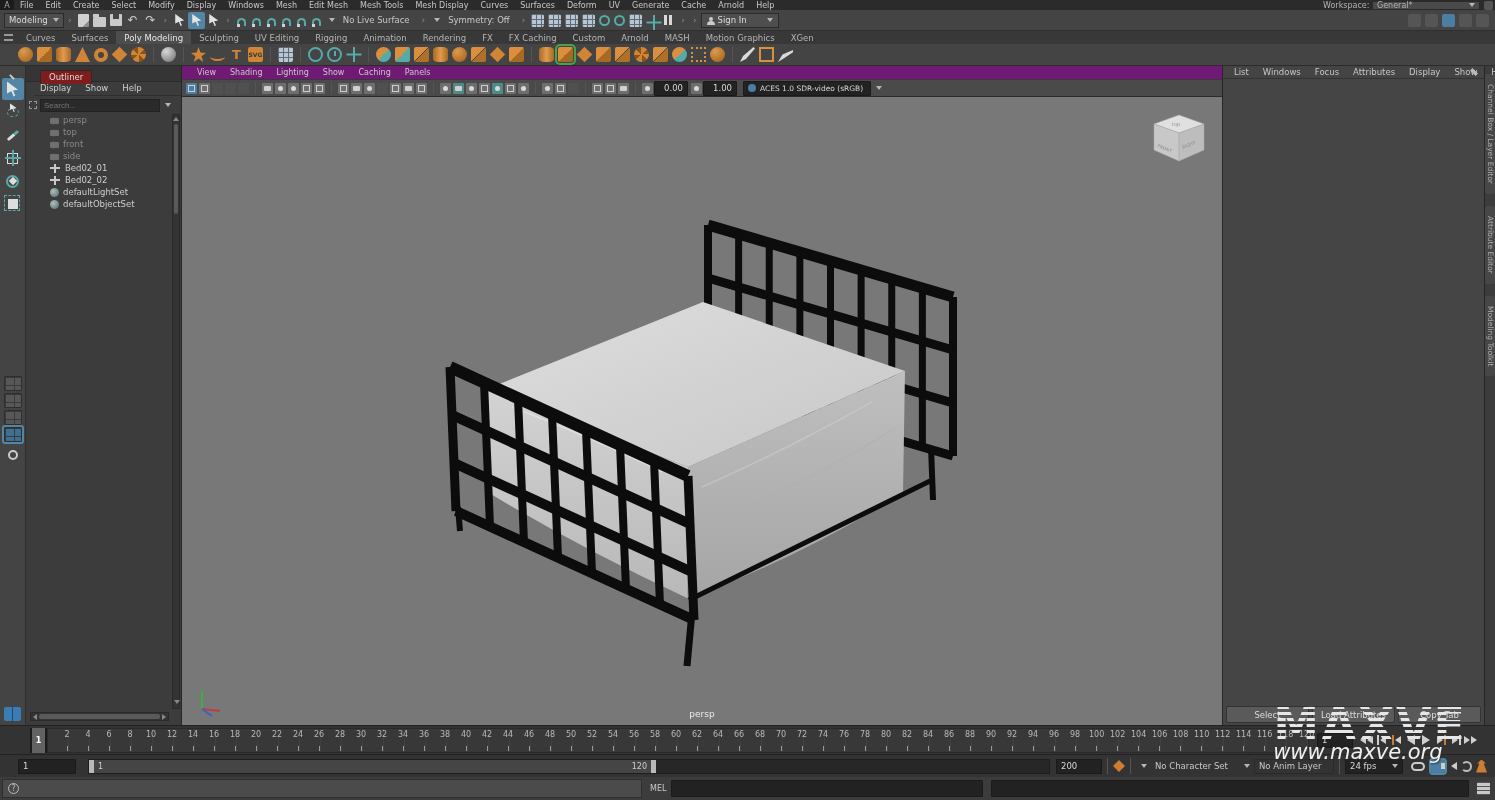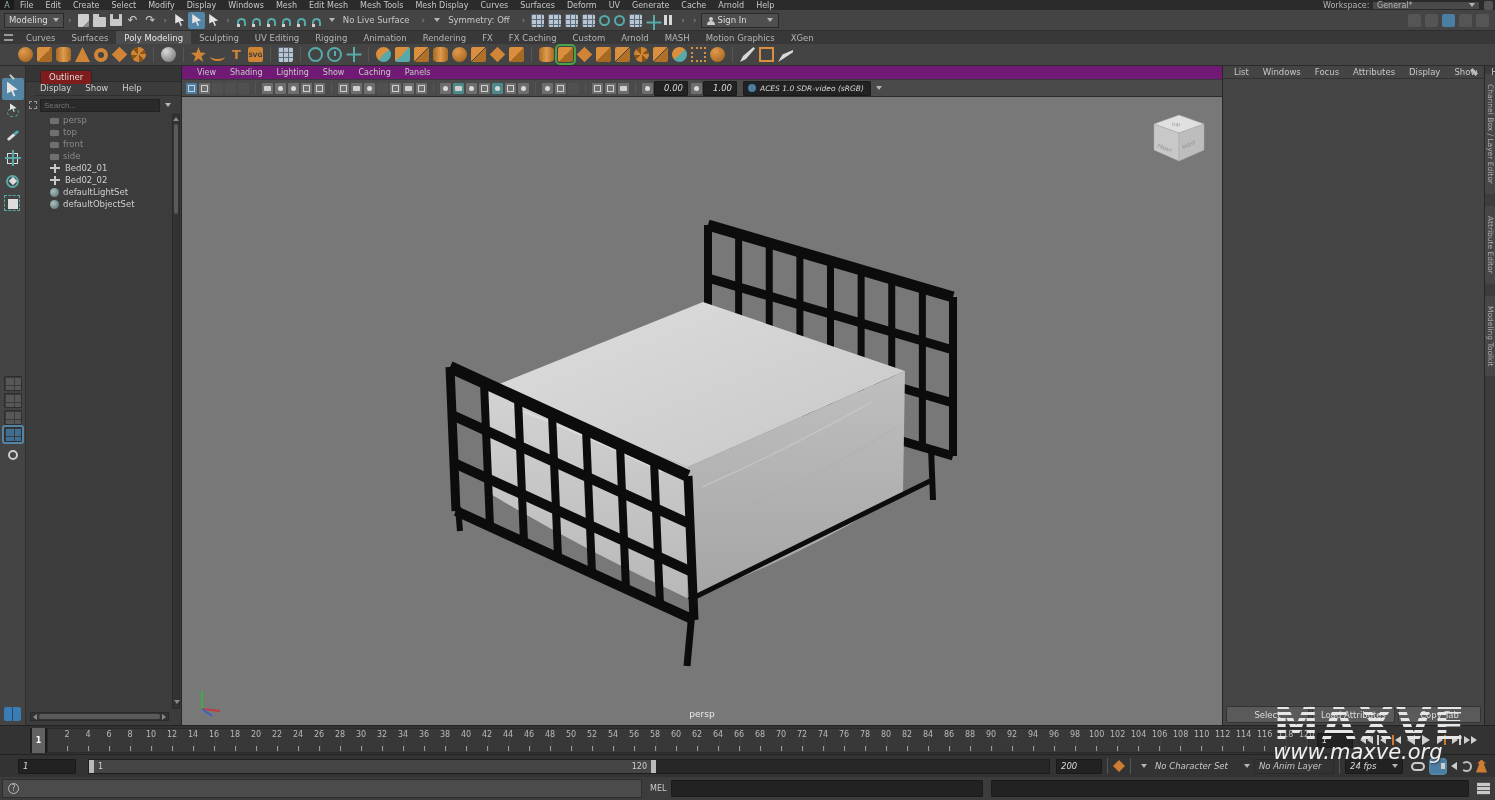--- a/index.html
+++ b/index.html
@@ -7,21 +7,21 @@
     font-family:"DejaVu Sans","Liberation Sans",sans-serif; }
   #app { position:absolute; inset:0; width:1495px; height:800px; background:#3c3c3c; }
 
   
   .row { position:absolute; left:0; right:0; display:flex; align-items:center; }
   .vdiv { width:1px; height:70%; background:#2a2a2a; border-right:1px solid #555; margin:0 5px; flex:none; }
   .chev { color:#8f8f8f; font-size:9px; margin:0 4px; flex:none; }
   .ddarrow { width:0; height:0; border-left:3px solid transparent; border-right:3px solid transparent;
     border-top:4px solid #b5b5b5; margin-left:5px; flex:none; }
   .field { background:#222; border:1px solid #1a1a1a; color:#d8d8d8; font-size:8.5px;
-    display:flex; align-items:center; padding:0 4px; height:15px; border-radius:1px;font-style:italic; }
+    display:flex; align-items:center; padding:0 4px; height:15px; border-radius:1px; }
 
   
   #menubar { top:0; height:10px; background:#2b2b2b; z-index:30; font-size:8px; color:#c8c8c8; }
   #menubar .logo { width:14px; height:10px; background:#1c1c1c; color:#9aa; font-size:8px;
     display:flex; align-items:center; justify-content:center; flex:none; }
   .mitem { padding:0 6px; height:10px; display:flex; align-items:center; cursor:default; }
   #workspace { margin-left:auto; display:flex; align-items:center; color:#b5b5b5; }
   #workspace .wbox { background:#4a4a4a; border:1px solid #2a2a2a; padding:0 4px; height:9px;
     display:flex; align-items:center; width:108px; justify-content:space-between; }
 

